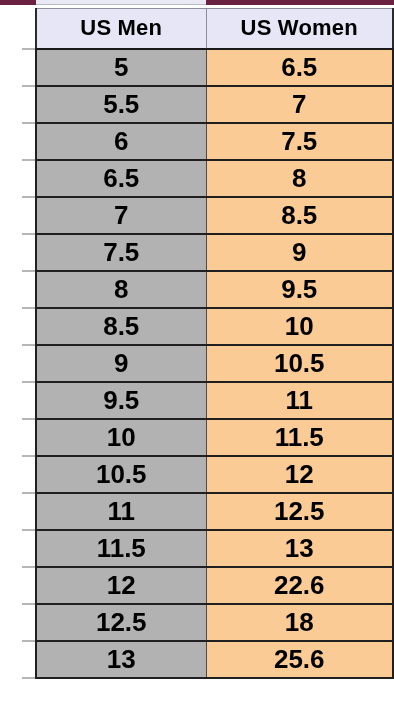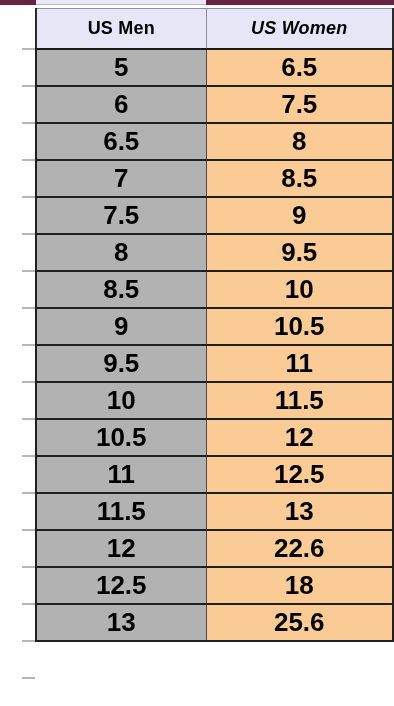--- a/index.html
+++ b/index.html
@@ -78,27 +78,27 @@
     box-sizing: border-box;
     line-height: 1;
     overflow: hidden;
     white-space: nowrap;
   }
 
   
   #size-table thead th {
     height: 40px;
     background: #e6e6f6;
-    font-size: 18px;
+    font-size: 22px;
     letter-spacing: 0.2px;
     border-top: 1px solid #8e8e9e;
     border-bottom: 2px solid #1a1a1a;
   }
   #size-table thead th.th-men   { border-left: 2px solid #2a2a2a; border-right: 1px solid #8e8e9e; }
-  #size-table thead th.th-women { border-left: 1px solid #8e8e9e; border-right: 2px solid #2a2a2a; font-style: italic; }
+  #size-table thead th.th-women { border-left: 1px solid #8e8e9e; border-right: 2px solid #2a2a2a; }
 
   
   #size-table tbody td {
     font-size: 26px;
     border-top: 1px solid #f2f2f2;
     border-bottom: 2px solid #1f1f1f;
   }
   #size-table tbody td.cell-men {
     background: #b2b2b2;
     border-left: 2px solid #1f1f1f;
@@ -151,20 +151,24 @@
       <th class="th-men">US Men</th>
       <th class="th-women">US Women</th>
     </tr>
   </thead>
   <tbody id="size-table-body">
       <tr>
         <td class="cell-men">5</td>
         <td class="cell-women">6.5</td>
       </tr>
       <tr>
+        <td class="cell-men">5.5</td>
+        <td class="cell-women">7</td>
+      </tr>
+      <tr>
         <td class="cell-men">6</td>
         <td class="cell-women">7.5</td>
       </tr>
       <tr>
         <td class="cell-men">6.5</td>
         <td class="cell-women">8</td>
       </tr>
       <tr>
         <td class="cell-men">7</td>
         <td class="cell-women">8.5</td>

